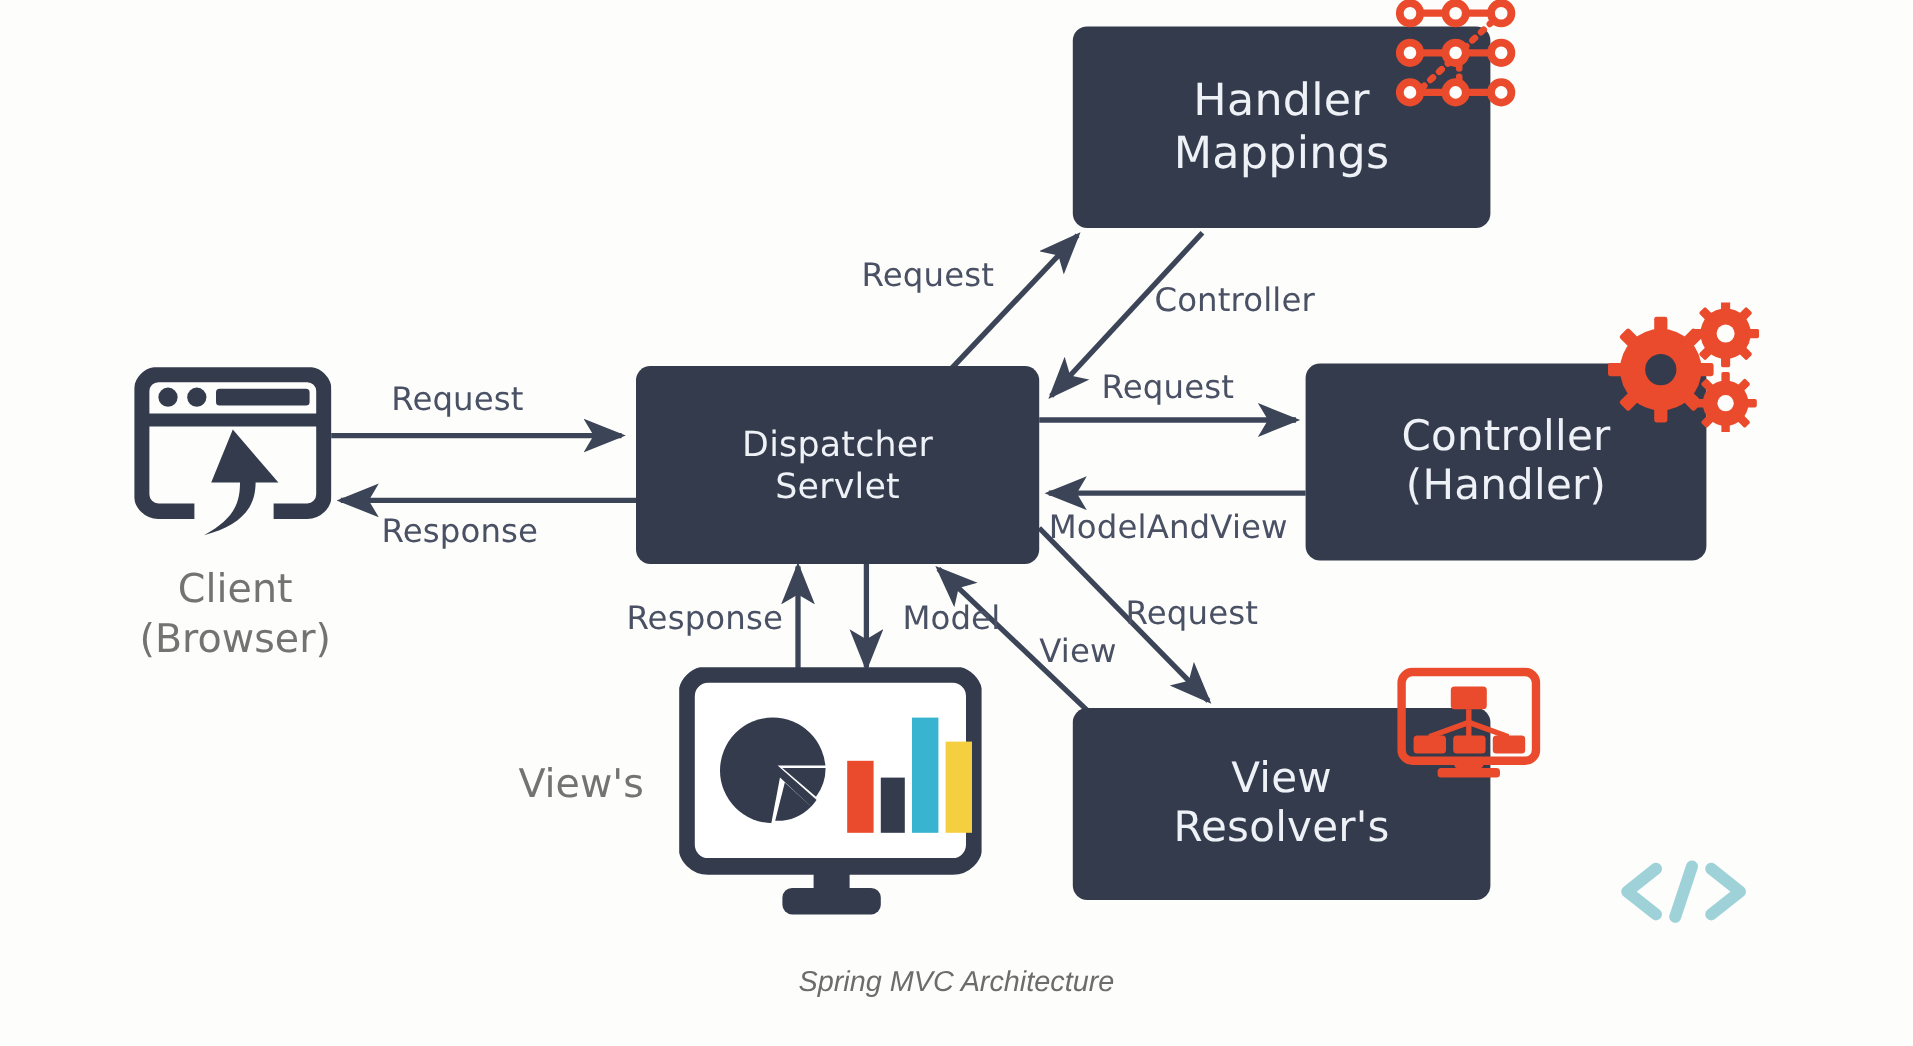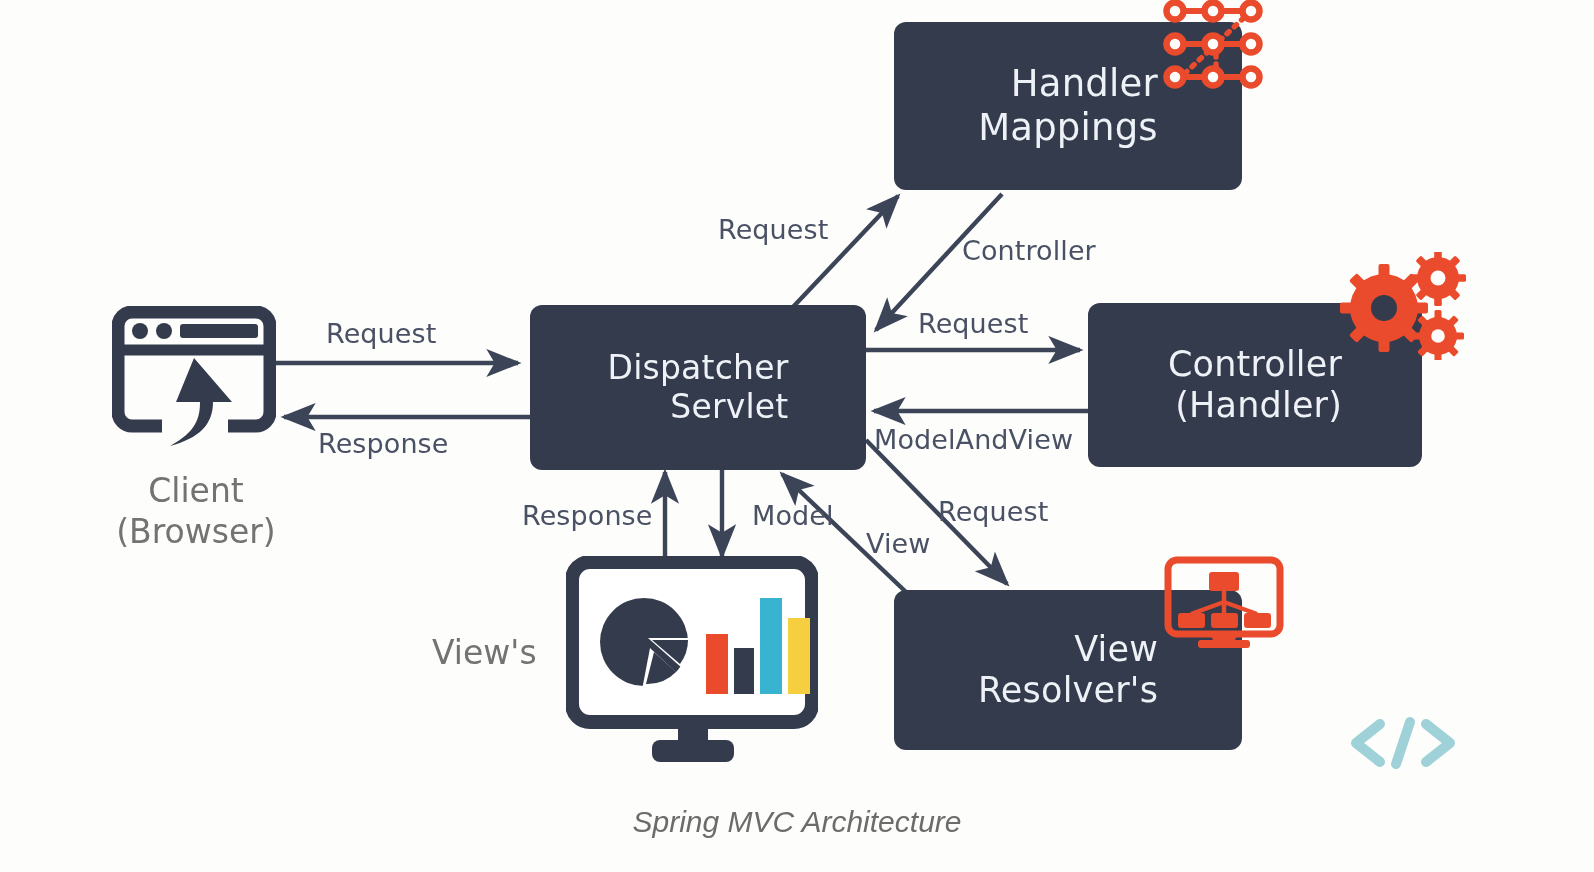--- a/index.html
+++ b/index.html
@@ -35,29 +35,28 @@
     justify-content: center;
     text-align: center;
     line-height: 1.18;
     font-weight: 400;
     letter-spacing: 0.2px;
     z-index: 3;
   }
   .node .node-text {
     white-space: pre-line;
     padding: 0 14px;
-    text-align: right;
   }
   #node-handler-mappings {
     left: 894px; top: 22px; width: 348px; height: 168px;
     font-size: 37px;
   }
   #node-dispatcher-servlet {
     left: 530px; top: 305px; width: 336px; height: 165px;
-    font-size: 33px;
+    font-size: 29px;
   }
   #node-controller {
     left: 1088px; top: 303px; width: 334px; height: 164px;
     font-size: 35px;
   }
   #node-view-resolvers {
     left: 894px; top: 590px; width: 348px; height: 160px;
     font-size: 35px;
   }
   
@@ -78,21 +77,21 @@
     line-height: 1.25;
     z-index: 4;
   }
   #caption {
     position: absolute;
     left: 0;
     top: 805px;
     width: 1594px;
     text-align: center;
     font-style: italic;
-    font-size: 30px;
+    font-size: 24px;
     color: #6c6c6c;
     font-family: "Liberation Sans", sans-serif;
     z-index: 5;
   }
   
   .icon-abs { position: absolute; z-index: 6; }
   #icon-handler-mappings { left: 1158px; top: -2px; width: 110px; height: 92px; }
   #icon-gears { left: 1338px; top: 252px; width: 128px; height: 108px; }
   #icon-view-resolver { left: 1164px; top: 556px; width: 120px; height: 96px; }
   #icon-code { left: 1348px; top: 716px; width: 110px; height: 54px; z-index: 2;}

